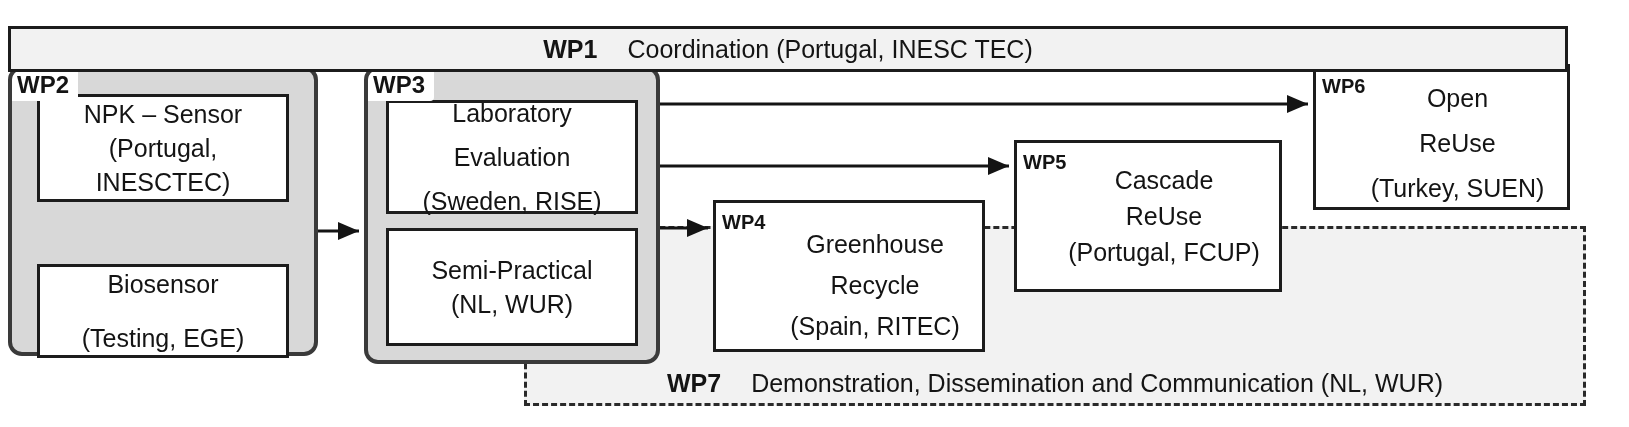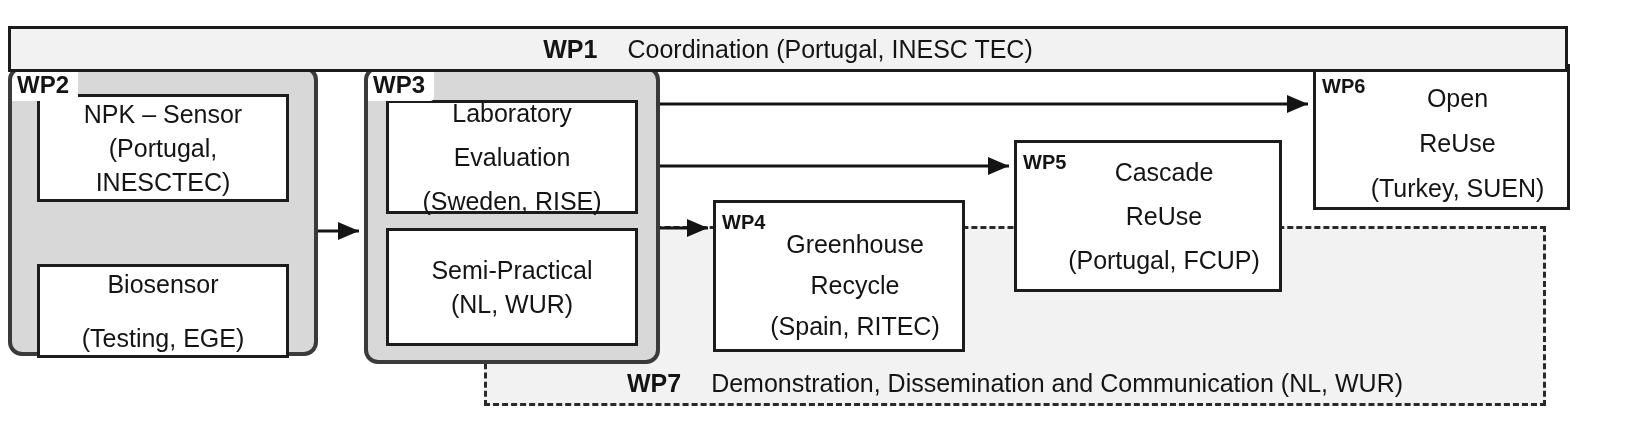--- a/index.html
+++ b/index.html
@@ -45,29 +45,29 @@
   .biosensor{height:92px; gap:20px;margin-top:46px;}
   .lab{height:108px; gap:10px;}
   .semi{height:112px;}
   
   .wp-box{
     position:absolute; background:var(--box_fill); border:3px solid var(--border);
     font-size:25px; line-height:34px; text-align:center;
   }
   .wp-tag{position:absolute; left:6px; top:2px; font-weight:700; font-size:20px;}
   .box-lines{display:flex; flex-direction:column; align-items:center;margin-left:32px;}
-  .wp4{left:713px;  top:200px; width:246px; height:146px;}
+  .wp4{left:713px;  top:200px; width:246px; height:146px;padding-left:20px;}
   .wp4 .box-lines{padding-top:24px; gap:7px;}
   .wp5{left:1014px; top:140px; width:262px; height:146px;}
-  .wp5 .box-lines{padding-top:12px; gap:10px;}
+  .wp5 .box-lines{padding-top:20px; gap:2px;}
   .wp6{left:1313px; top:64px;  width:251px; height:140px;}
   .wp6 .box-lines{padding-top:14px; gap:11px;}
   
   .wp7{
-    position:absolute; left:484px; top:226px; width:1056px; height:174px;
+    position:absolute; left:524px; top:226px; width:1056px; height:174px;
     background:var(--light_fill); border:3px dashed #2a2a2a;
   }
   .wp7-caption{
     position:absolute; left:0; right:0; bottom:5px;
     display:flex; justify-content:center; gap:30px; font-size:25px;
   }
   
   .arrows{position:absolute; left:0; top:0;}
   .arrows line{stroke:#141414; stroke-width:3;}
 </style>

